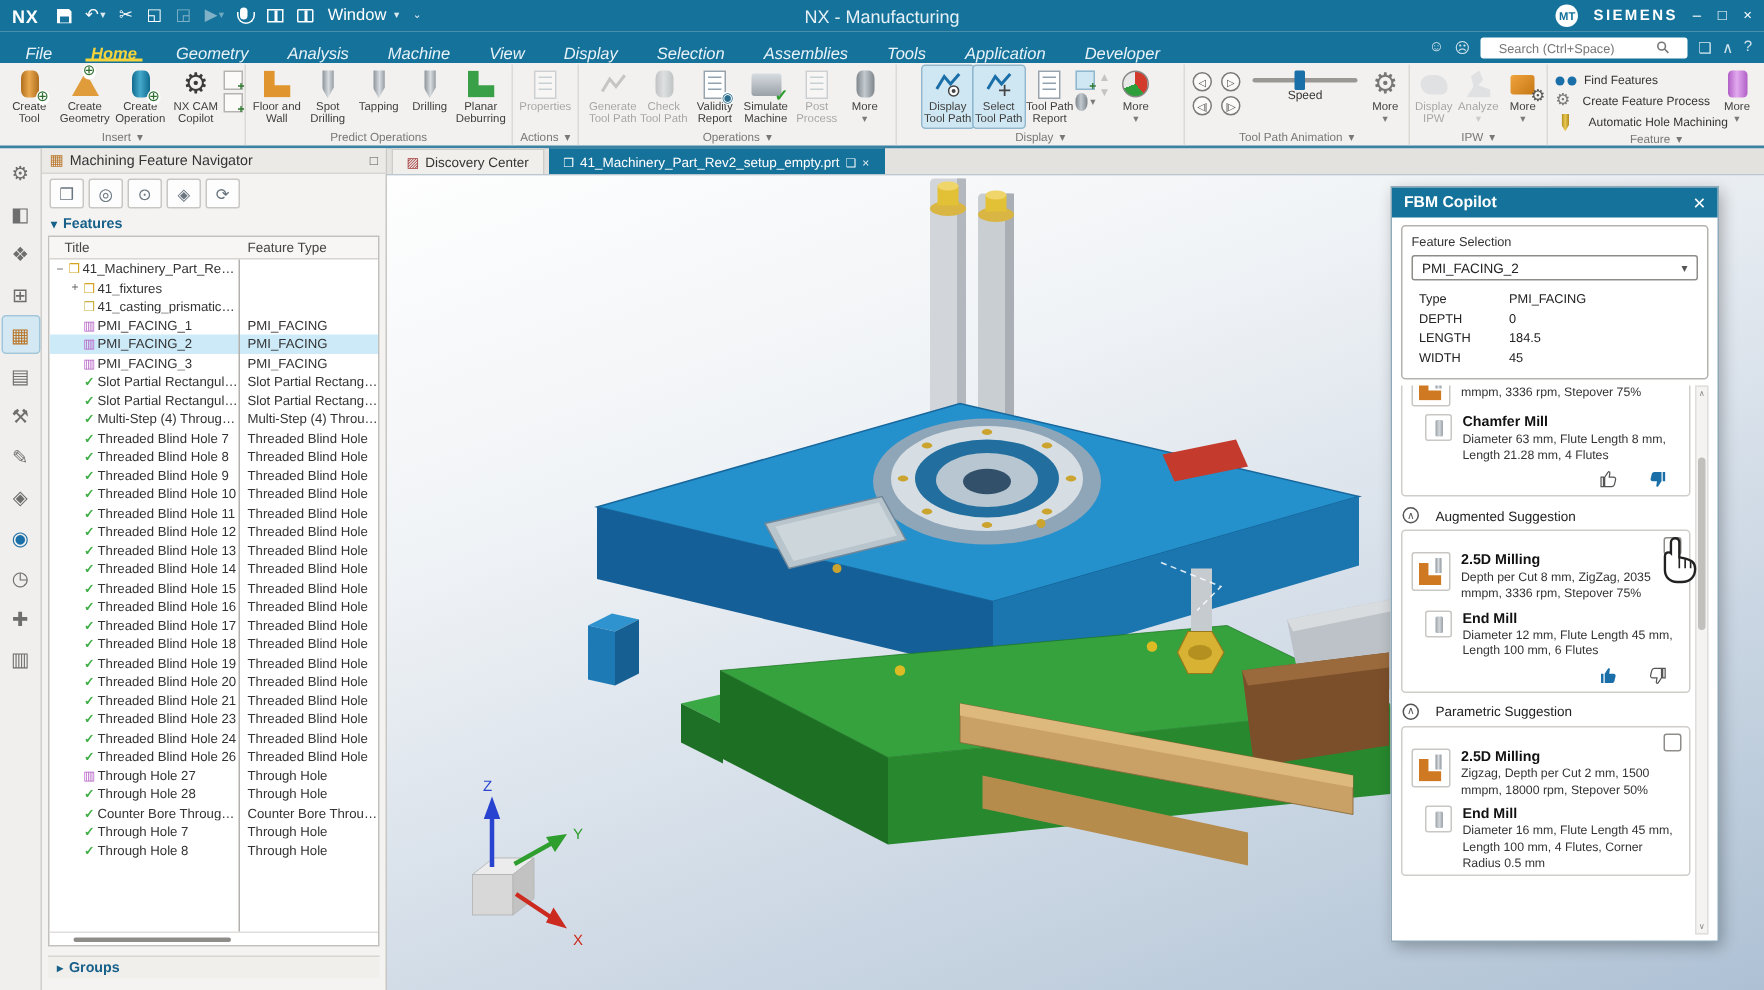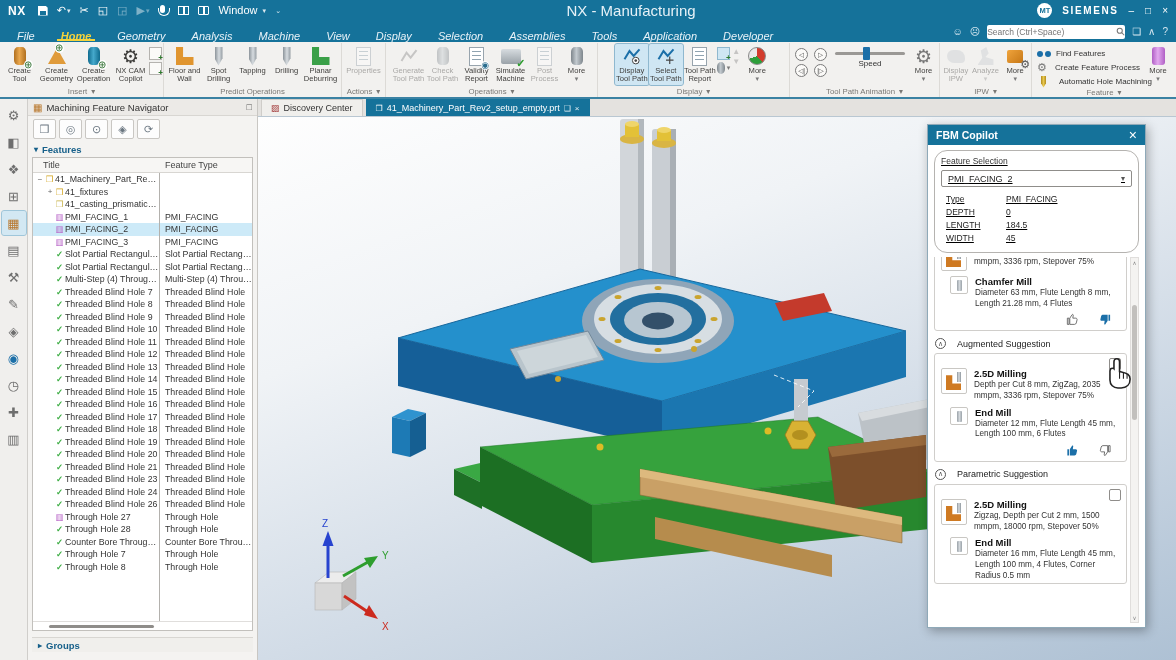--- a/index.html
+++ b/index.html
@@ -12,35 +12,35 @@
   .qat { display:flex; align-items:center; gap:9px; margin-left:12px; font-size:11px; }
   .qat .qi { display:flex; align-items:center; gap:1px; cursor:default; line-height:1; }
   .qat .dim { opacity:.45; }
   .caret-sm { font-size:7px; opacity:.85; }
   .floppy { width:10px; height:10px; background:#fff; clip-path:polygon(0 0,78% 0,100% 22%,100% 100%,0 100%); position:relative; }
   .floppy::after { content:""; position:absolute; left:2px; bottom:1px; width:6px; height:4px; background:#15729a; }
   .mic { width:5px; height:8px; background:#fff; border-radius:2.5px; position:relative; margin:0 4px 4px 2px; }
   .mic::after { content:""; position:absolute; left:-2.5px; top:3px; width:10px; height:7px; border:1.2px solid #fff; border-top:none; border-radius:0 0 6px 6px; }
   .wsplit { width:11px; height:9px; border:1.2px solid #fff; position:relative; }
   .wsplit::after { content:""; position:absolute; left:45%; top:0; bottom:0; width:1.2px; background:#fff; }
-  .win-title { position:absolute; left:50%; transform:translateX(-50%); font-size:15px; color:#e6f1f7;margin-left:43px; }
+  .win-title { position:absolute; left:50%; transform:translateX(-50%); font-size:12px; color:#e6f1f7; }
   .tb-right { margin-left:auto; display:flex; align-items:center; gap:10px; }
   .avatar { width:15px; height:15px; border-radius:50%; background:#fff; color:#15729a; font-weight:bold; font-size:7.5px; display:flex; align-items:center; justify-content:center; }
   .brand { font-weight:bold; letter-spacing:1.6px; font-size:10px; }
   .winctl { display:flex; gap:11px; font-size:10px; }
 
   
   .menubar { height:21px; background:#15729a; display:flex; align-items:center; color:#e8f2f8; padding:0 4px; }
   .mtabs { display:flex; height:100%; }
   .mtab { padding:0 13px; display:flex; align-items:flex-end; font-size:11px; cursor:pointer; position:relative; white-space:nowrap;font-style:italic; }
   .mtab.active { color:#f4d33c; font-weight:bold; }
   .mtab.active::after { content:""; position:absolute; left:9px; right:9px; bottom:1px; height:2px; background:#f4d33c; }
   .mb-right { margin-left:auto; display:flex; align-items:center; gap:7px; padding-right:4px; }
   .mb-ic { font-size:10px; opacity:.9; }
-  .searchbox { width:138px; height:14px; background:#fff; border-radius:2px; display:flex; align-items:center; padding:0 0;justify-content:center; }
+  .searchbox { width:138px; height:14px; background:#fff; border-radius:2px; display:flex; align-items:center; padding:0 12px;justify-content:center; }
   .searchbox input { border:none; outline:none; flex:1; font-size:8.5px; color:#555; background:transparent; font-family:inherit; min-width:0; }
 
   
   .ribbon { height:57px; background:#f2f1ef; border-bottom:2px solid #3b82a3; display:flex; align-items:stretch; padding:1px 0 0; overflow:hidden; }
   .rgroup { display:flex; flex-direction:column; border-right:1px solid #dcdad6; flex:none; }
   .ritems { flex:1; display:flex; align-items:flex-start; justify-content:center; gap:0; padding:1px 1px 0; }
   .rcap { height:12px; display:flex; align-items:center; justify-content:center; gap:4px; font-size:7.8px; color:#7a7875; }
   .rbtn { width:38px; display:flex; flex-direction:column; align-items:center; padding:1px 0; border-radius:2px; cursor:pointer; }
   .rbtn.w34 { width:34px; } .rbtn.w30 { width:30px; }
   .rbtn .ric { width:22px; height:22px; display:flex; align-items:center; justify-content:center; position:relative; }
@@ -132,21 +132,21 @@
   .vtab .ti-part { font-size:8px; }
   .vtab .ti-win, .vtab .ti-close { font-size:8px; opacity:.9; }
   .canvas { flex:1; position:relative; background:linear-gradient(160deg,#fefefe 0%,#f0f3f6 30%,#d2dce7 62%,#aec1d4 100%); overflow:hidden; }
   svg.scene { position:absolute; inset:0; width:100%; height:100%; display:block; }
 
   
   .fbm { position:absolute; top:7px; left:669px; width:219px; height:504px; background:#fff; border:1px solid #8fa9b8; box-shadow:2px 3px 10px rgba(0,0,0,.3); display:flex; flex-direction:column; z-index:10; }
   .fbm-hdr { height:20px; background:#15729a; color:#fff; display:flex; align-items:center; padding:0 8px; font-size:10.5px; font-weight:bold; flex:none; }
   .fbm-close { margin-left:auto; font-size:14px; font-weight:normal; cursor:pointer; line-height:1; }
   .fbm-body { flex:1; display:flex; flex-direction:column; padding:5px 6px 4px; overflow:hidden; }
-  .fsel-box { border:1px solid #b5b3b0; border-radius:13px; padding:5px 6px 9px; flex:none;text-decoration:underline; }
+  .fsel-box { border:1px solid #b5b3b0; border-radius:3px; padding:5px 6px 9px; flex:none; }
   .fsel-label { font-size:8.5px; color:#333; margin-bottom:4px; }
   .fsel-dd { height:17px; border:1px solid #8f8d8a; border-radius:2px; display:flex; align-items:center; padding:0 6px; font-size:9px; color:#222; background:#fff; cursor:pointer; }
   .fsel-dd .dd { margin-left:auto; font-size:8px; color:#555; }
   .props { margin-top:7px; display:grid; grid-template-columns:60px 1fr; row-gap:3px; font-size:8.5px; color:#222; padding-left:5px; }
   .runbtn { margin-top:8px; height:17px; background:#15729a; color:#fff; font-weight:bold; font-size:9.5px; display:flex; align-items:center; justify-content:center; cursor:pointer; flex:none; }
   .sugg { flex:1; margin-top:4px; display:flex; min-height:0; }
   .sugg-list { flex:1; overflow:hidden; min-width:0; padding-right:3px; }
   .card { border:1px solid #d0cecb; border-radius:3px; padding:4px 6px 2px; position:relative; background:#fff; }
   .card.clip { margin-top:-20px; }
   .op-row { display:flex; gap:7px; margin-top:3px; }

